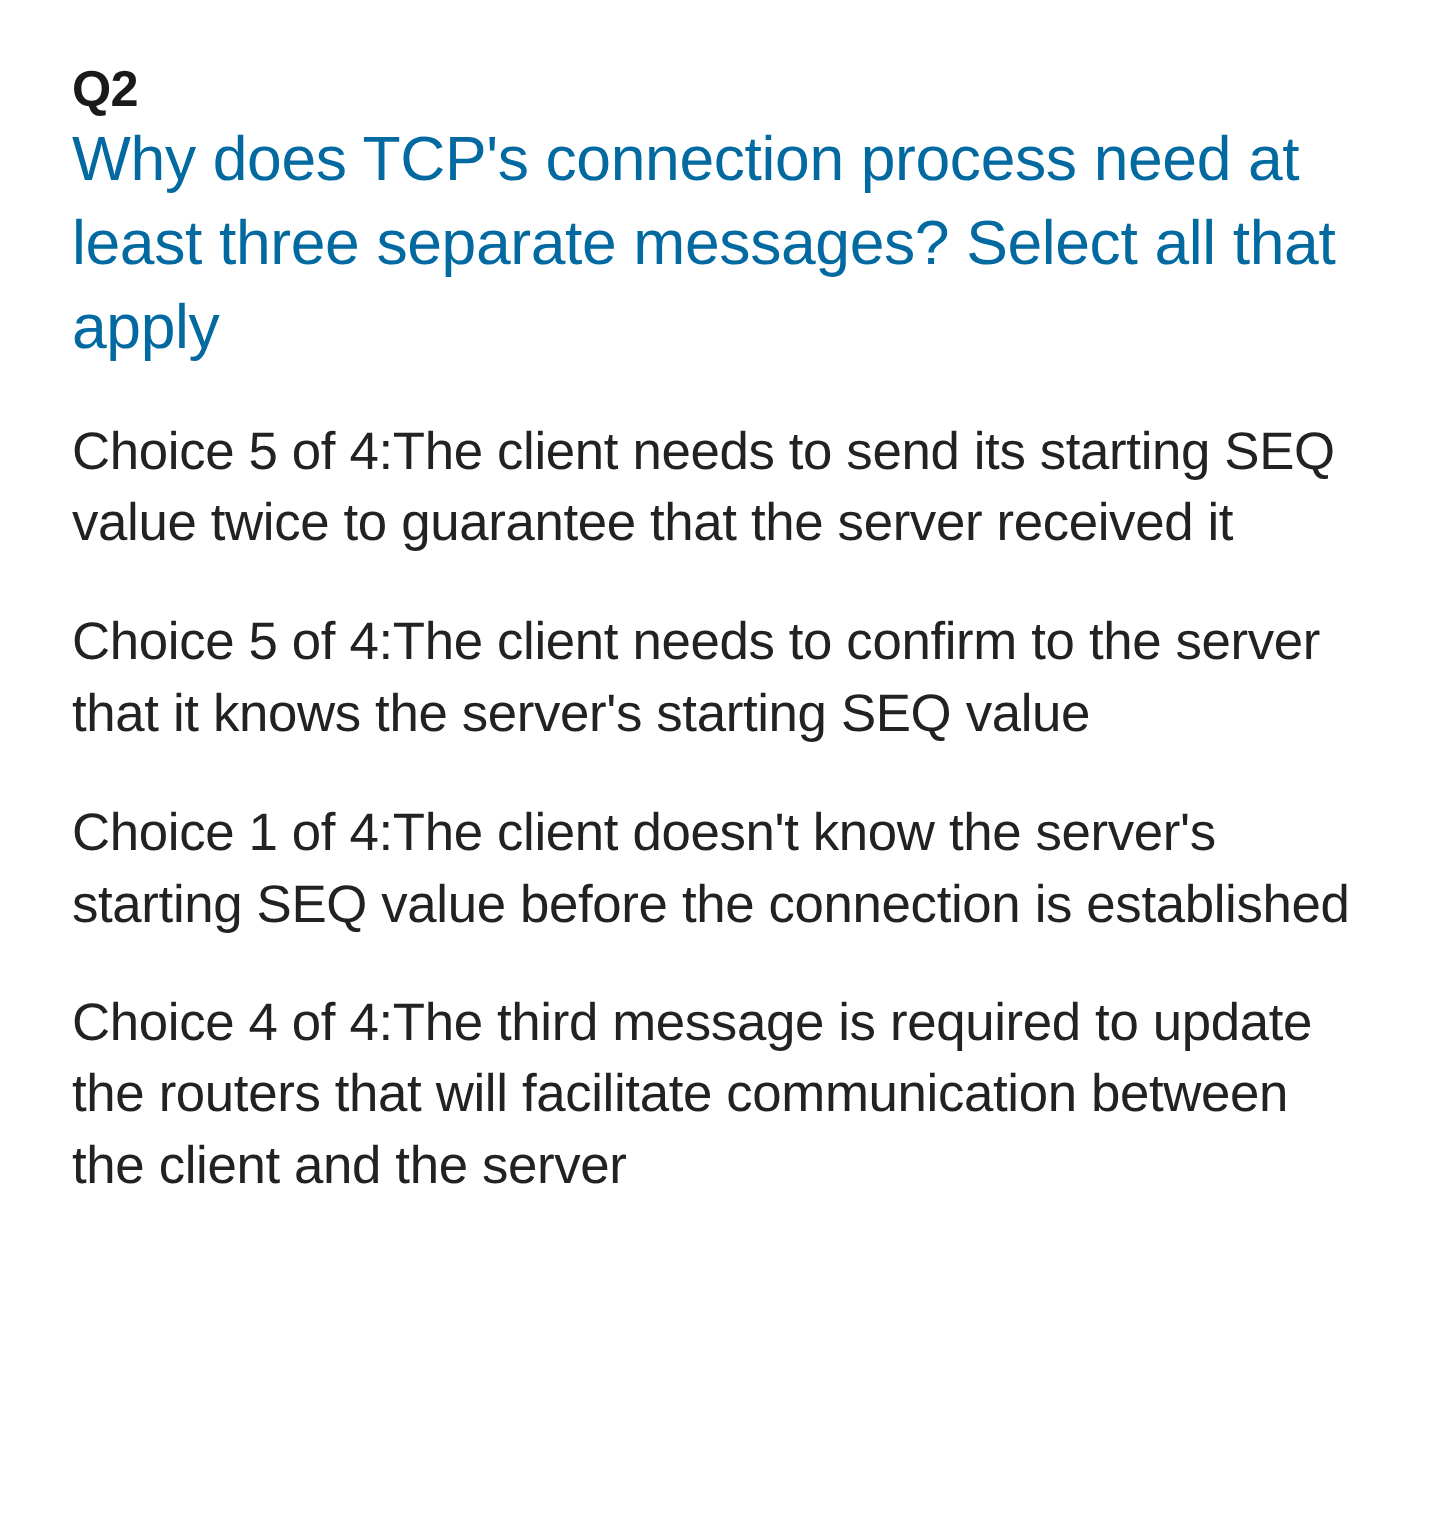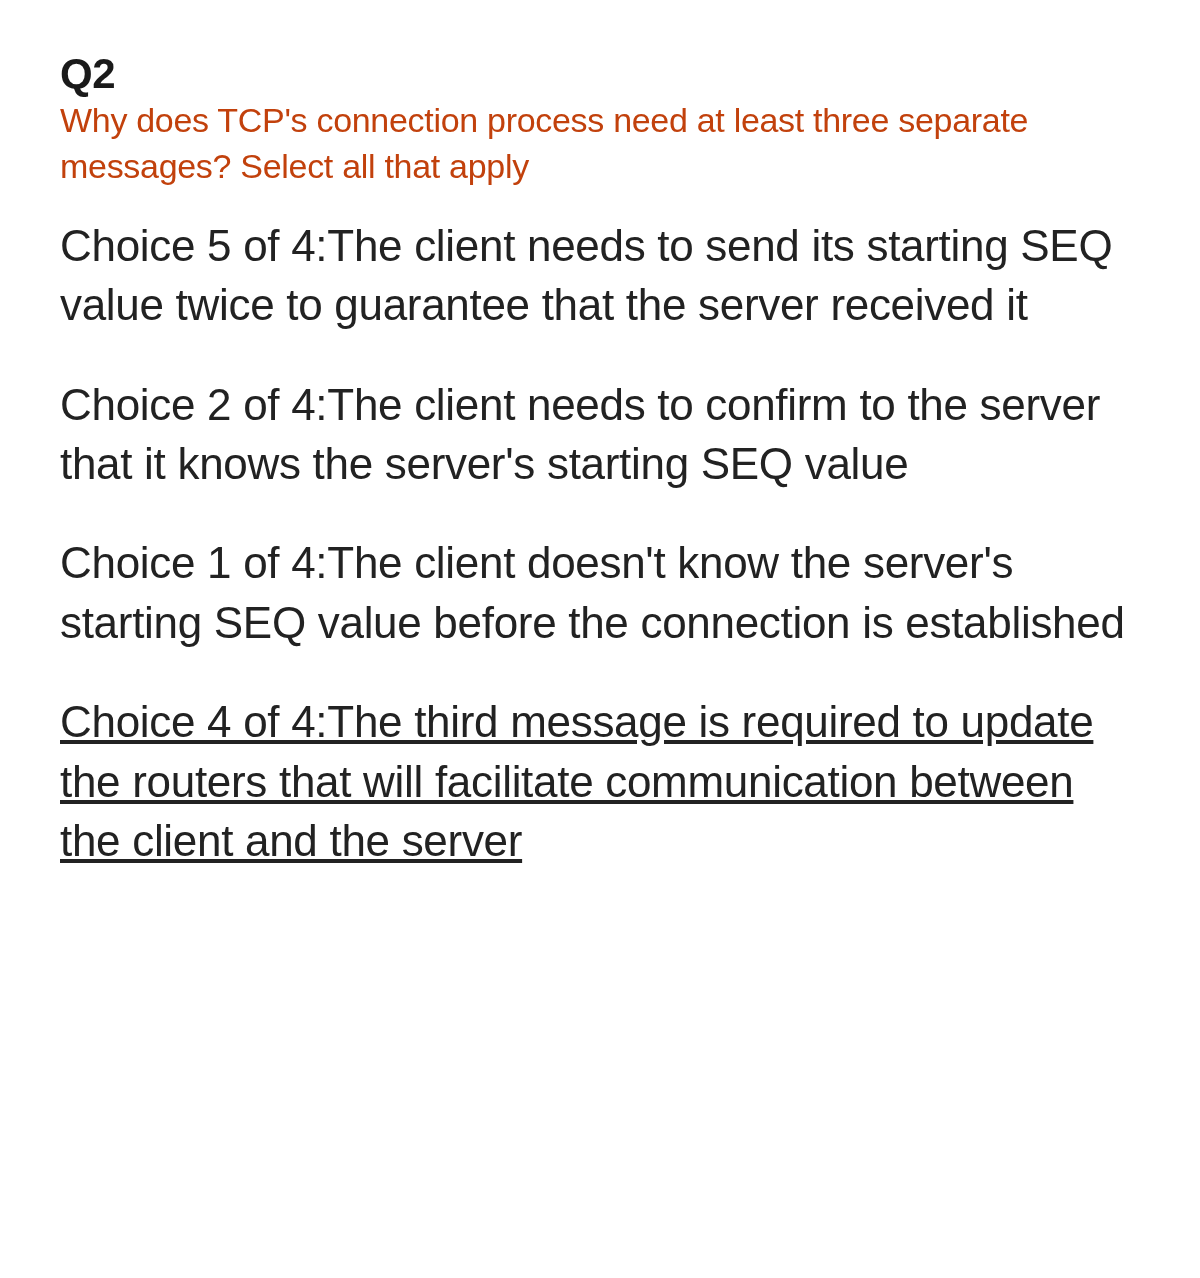--- a/index.html
+++ b/index.html
@@ -14,43 +14,42 @@
       width: 1200px;
       min-height: 1278px;
       padding: 50px 60px 60px 60px;
     }
     .question-number {
       font-weight: 700;
       font-size: 42px;
       letter-spacing: -0.5px;
     }
     .question-text {
-      font-size: 34px;
+      font-size: 52px;
       line-height: 1.35;
       font-weight: 400;
-      color: #c2410c;
-      margin-bottom: 26px;
+      color: #0369a1;
+      margin-bottom: 38px;
       letter-spacing: -0.3px;
     }
     .choice {
       font-size: 44px;
       line-height: 1.35;
       font-weight: 400;
       color: #222;
       margin-bottom: 40px;
       letter-spacing: -0.3px;
     }
     .choice:last-child {
       margin-bottom: 0;
-      text-decoration: underline;
     }
   </style>
 </head>
 <body>
 
 <div class="question-number">Q2</div>
 
 <div class="question-text">Why does TCP's connection process need at least three separate messages? Select all that apply</div>
 
 <div class="choice">Choice 5 of 4:The client needs to send its starting SEQ value twice to guarantee that the server received it</div>
-<div class="choice">Choice 2 of 4:The client needs to confirm to the server that it knows the server's starting SEQ value</div>
+<div class="choice">Choice 5 of 4:The client needs to confirm to the server that it knows the server's starting SEQ value</div>
 <div class="choice">Choice 1 of 4:The client doesn't know the server's starting SEQ value before the connection is established</div>
 <div class="choice">Choice 4 of 4:The third message is required to update the routers that will facilitate communication between the client and the server</div>
 
 </body></html>

